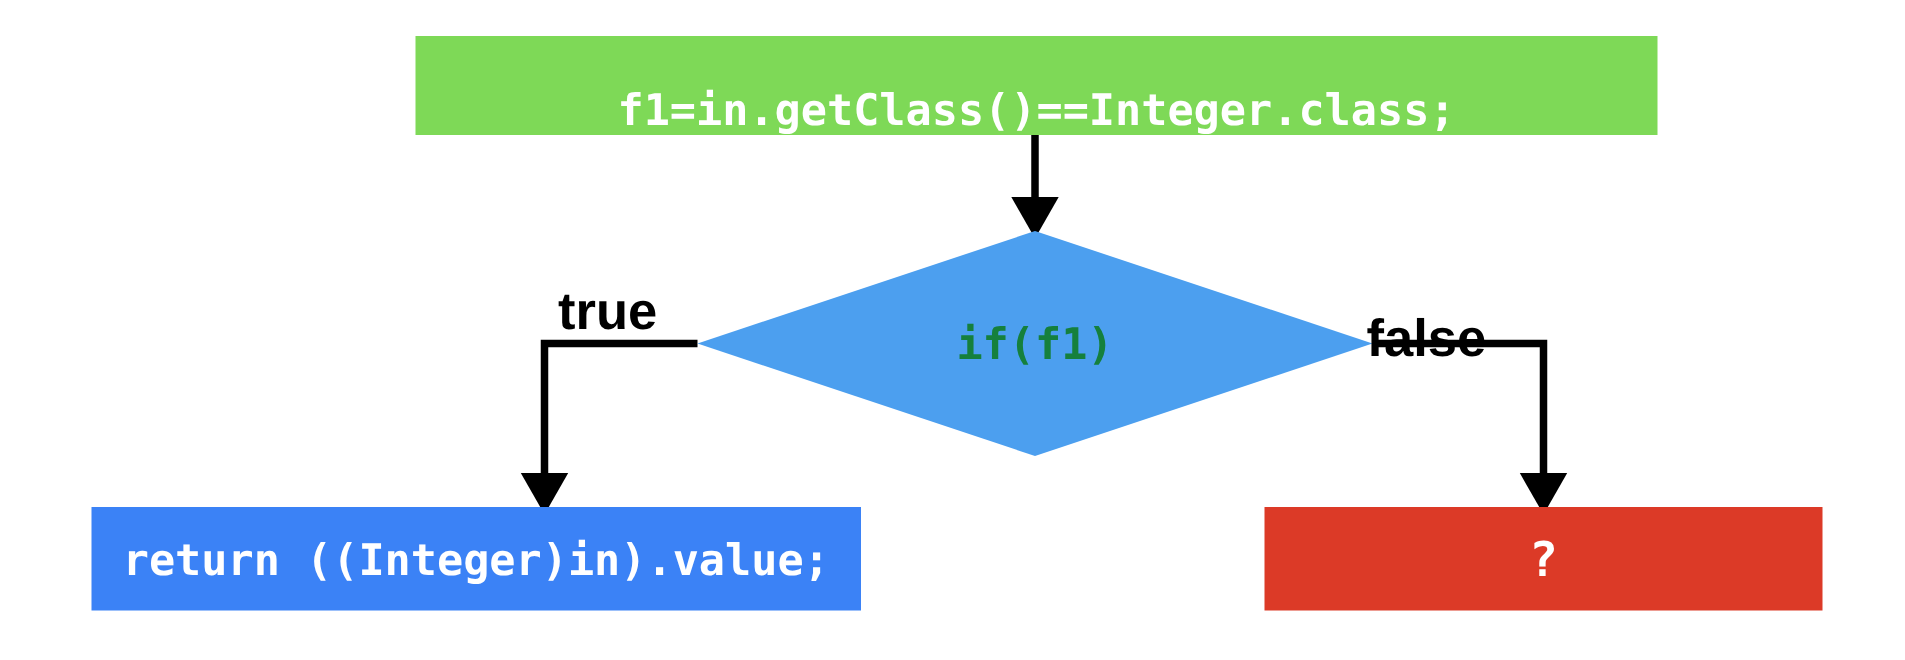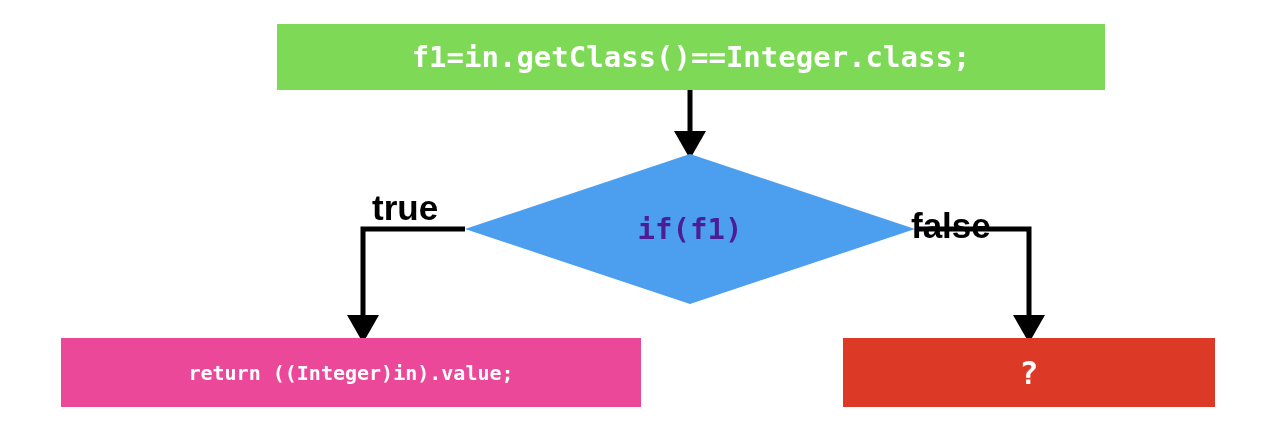--- a/index.html
+++ b/index.html
@@ -29,28 +29,29 @@
     white-space: pre;
     letter-spacing: 0px;
   }
   #node-statement {
     left: 277px;
     top: 24px;
     width: 828px;
     height: 66px;
     background: #7ed957;
     font-size: 29px;
+    align-items: flex-end;
   }
   #node-return {
     left: 61px;
     top: 338px;
-    width: 580px;
+    width: 513px;
     height: 69px;
-    background: #ec4899;
-    font-size: 20px;
+    background: #3b82f6;
+    font-size: 29px;
   }
   #node-unknown {
     left: 843px;
     top: 338px;
     width: 372px;
     height: 69px;
     background: #dc3a27;
     font-size: 32px;
   }
   #node-decision {
@@ -61,21 +62,21 @@
   }
   #node-decision .diamond-shape {
     position: absolute;
     inset: 0;
     background: #4c9fef;
     clip-path: polygon(50% 0%, 100% 50%, 50% 100%, 0% 50%);
   }
   #node-decision .diamond-label {
     position: relative;
     z-index: 2;
-    color: #4c1d95;
+    color: #15803d;
     font-family: "DejaVu Sans Mono", monospace;
     font-weight: bold;
     font-size: 29px;
     white-space: pre;
   }
   .edge-label {
     position: absolute;
     color: #000000;
     font-family: "Liberation Sans", sans-serif;
     font-weight: bold;

